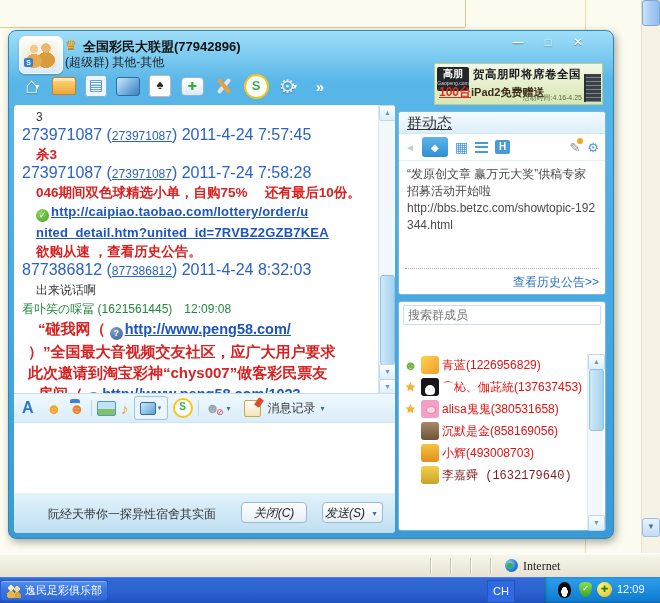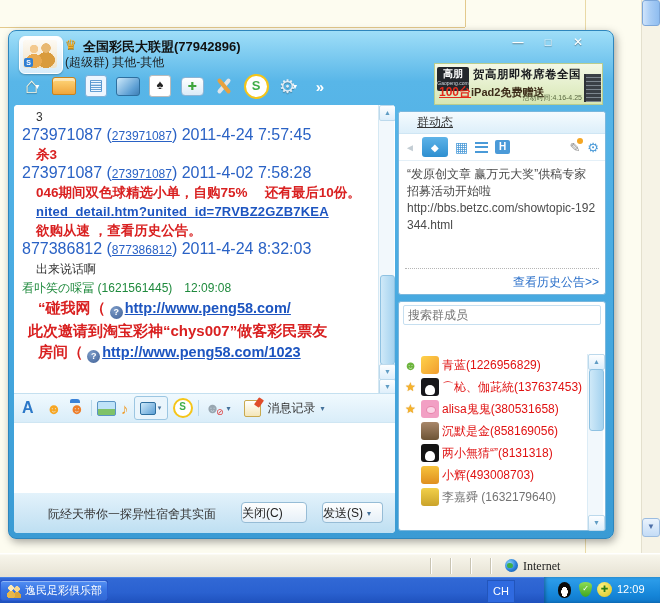--- a/index.html
+++ b/index.html
@@ -101,29 +101,29 @@
   .g-block::after{content:"⊘";position:absolute;right:-2px;bottom:-1px;color:#d33;font-size:9px;}
   .dn2{font-size:8px;color:#44719a;}
   .i-record{width:15px;height:15px;border-radius:2px;background:linear-gradient(#fff,#f4e6b8);border:1px solid #c9a94e;position:relative;}
   .i-record::after{content:"";position:absolute;right:-2px;top:-3px;width:6px;height:9px;background:#e04c2a;transform:rotate(35deg);border-radius:1px;}
   .rec-label{font-size:12px;color:#333;margin-left:2px;}
   
   .input-area{position:absolute;left:0;top:320px;width:381px;height:68px;background:#fff;}
   
   .bottom-bar{position:absolute;left:0;top:388px;width:381px;height:40px;background:linear-gradient(#e3f2fb,#bedff2);}
   .ticker{position:absolute;left:10px;top:13px;font-size:12px;color:#333;padding-left:24px;}
-  .bbtn{position:absolute;top:9px;height:21px;background:linear-gradient(#fefefe,#e6f0f8);border:1px solid #96bcd6;border-radius:4px;font-size:12px;color:#222;line-height:21px;box-sizing:border-box;}
+  .bbtn{position:absolute;top:9px;height:21px;background:linear-gradient(#fefefe,#e6f0f8);border:1px solid #96bcd6;border-radius:4px;font-size:12px;color:#222;text-align:center;line-height:21px;box-sizing:border-box;font-style:italic;}
   .btn-close{left:227px;width:66px;}
   .btn-send{left:308px;width:46px;border-radius:4px 0 0 4px;}
   .btn-send-dn{left:353px;width:16px;border-left:none;border-radius:0 4px 4px 0;font-size:8px;color:#44719a;}
 
   
   .panelbox{left:389px;width:208px;background:#fff;border:1px solid #79b7dd;border-radius:3px;box-sizing:border-box;}
   .feed-box{top:80px;height:184px;}
-  .p-header{height:21px;background:linear-gradient(#f5fbfe,#ddeffa);border-bottom:1px solid #cfe6f4;font-size:12px;color:#333;line-height:21px;padding-left:18px;border-radius:3px 3px 0 0;text-decoration:underline;}
+  .p-header{height:21px;background:linear-gradient(#f5fbfe,#ddeffa);border-bottom:1px solid #cfe6f4;font-size:15px;color:#333;line-height:21px;padding-left:8px;border-radius:3px 3px 0 0;text-decoration:underline;}
   .feed-icons{height:26px;display:flex;align-items:center;gap:7px;padding:0 6px;border-bottom:1px solid #e4f0f8;}
   .fi{display:flex;align-items:center;justify-content:center;}
   .fi-collapse{color:#c3cdd4;font-size:10px;}
   .fi-active{width:26px;height:20px;border-radius:3px;background:linear-gradient(#5db3e8,#2e8fd0);color:#fff;font-size:10px;}
   .fi-photos{color:#4a9ad8;font-size:14px;}
   .fi-list{width:13px;height:11px;background:repeating-linear-gradient(#4a9ad8 0 2px,rgba(0,0,0,0) 2px 4.5px);}
   .fi-h{width:15px;height:14px;background:#4a9ad8;border-radius:2px;color:#fff;font-weight:bold;font-size:10px;line-height:14px;text-align:center;}
   .fi-edit{margin-left:auto;color:#8a8a8a;font-size:13px;position:relative;}
   .fi-edit::after{content:"";position:absolute;right:-3px;top:-2px;width:6px;height:6px;border-radius:50%;background:#f5a623;}
   .fi-wrench{color:#4a9ad8;font-size:13px;}
@@ -142,21 +142,21 @@
   .m-row{height:22px;display:flex;align-items:center;gap:3px;padding-left:2px;}
   .m-lead{width:15px;font-size:12px;text-align:center;}
   .m-lead.star{color:#f7b32b;text-shadow:0 0 1px #c77d00;}
   .m-lead.person{color:#6cb43c;font-size:13px;}
   .av{width:18px;height:18px;border-radius:3px;flex:0 0 18px;position:relative;background:#ccc;}
   .k-penguin::after{content:"";position:absolute;left:4px;top:7px;width:10px;height:10px;border-radius:50% 50% 40% 40%;background:#fff;}
   .k-pig::after{content:"";position:absolute;left:5px;top:6px;width:8px;height:6px;border-radius:50%;background:#fbd5e6;border:1px solid #e784ab;}
   .k-smile::after{content:"";position:absolute;left:4px;top:8px;width:10px;height:6px;border-radius:0 0 10px 10px;background:#fff;}
   .m-name{font-size:12px;white-space:nowrap;}
   .m-red{color:#e01212;}
-  .m-dark{color:#737373;}
+  .m-dark{color:#7f1d1d;font-family:Liberation Mono, monospace;}
   .m-scroll{position:absolute;right:2px;top:52px;width:15px;height:176px;background:#f2f8fc;border-left:1px solid #dcecf6;}
 
   
   .statusbar{left:0;top:553px;width:660px;height:24px;background:linear-gradient(#f8f6ec,#e5e1d2);border-top:1px solid #fff;box-shadow:inset 0 1px 0 #fbfaf4;}
   .sb-div{position:absolute;top:4px;width:1px;height:16px;background:#c9c4b2;box-shadow:1px 0 0 #fff;}
   .globe{position:absolute;left:505px;top:5px;width:13px;height:13px;border-radius:50%;background:radial-gradient(circle at 35% 35%,#8fd8ff,#2a7fd8 55%,#0c4f9e);}
   .globe::after{content:"";position:absolute;left:2px;top:4px;width:6px;height:5px;background:#3fae49;border-radius:40% 60% 50% 50%;}
   .sb-zone{position:absolute;left:523px;top:5px;font-size:12px;color:#222;font-family:"Liberation Serif","DejaVu Serif",serif;}
 
   
@@ -262,29 +262,34 @@
 
             <div class="chat-line ind">
               <span>
                 
               <span class="sg rd">杀3</span></span>
             </div>
 
             <div class="chat-line">
               <span>
                 
-              <span class="sg nm">273971087 (</span><span class="sg nmu">273971087</span><span class="sg nm">) 2011-4-02 7:58:28</span></span>
+              <span class="sg nm">273971087 (</span><span class="sg nmu">273971087</span><span class="sg nm">) 2011-7-24 7:58:28</span></span>
             </div>
 
             <div class="chat-line ind">
               <span>
                 
               <span class="sg rd">046期间双色球精选小单，自购75%　 还有最后10份。</span></span>
             </div>
 
+            <div class="chat-line ind">
+              <span>
+                
+              <span class="sg icn-g">✓</span><span class="sg lk">http://caipiao.taobao.com/lottery/order/u</span></span>
+            </div>
 
             <div class="chat-line ind">
               <span>
                 
               <span class="sg lk">nited_detail.htm?united_id=7RVBZ2GZB7KEA</span></span>
             </div>
 
             <div class="chat-line ind">
               <span>
                 
@@ -308,20 +313,25 @@
                 
               <span class="sg gn">看卟笶の啋冨 (1621561445)　12:09:08</span></span>
             </div>
 
             <div class="chat-line ind big">
               <span>
                 
               <span class="sg rdL">“碰我网（ </span><span class="sg icn-q">?</span><span class="sg lkL">http://www.peng58.com/</span></span>
             </div>
 
+            <div class="chat-line big">
+              <span>
+                
+              <span class="sg rdL">）”全国最大音视频交友社区，应广大用户要求</span></span>
+            </div>
 
             <div class="chat-line big">
               <span>
                 
               <span class="sg rdL">此次邀请到淘宝彩神“chys007”做客彩民票友</span></span>
             </div>
 
             <div class="chat-line ind big">
               <span>
                 
@@ -427,25 +437,20 @@
             <span class="m-name m-red">alisa鬼鬼(380531658)</span>
           </div>
 
 
           <div class="m-row">
             <span class="m-lead"></span>
             <span class="av" style="background: linear-gradient(rgb(168, 135, 106), rgb(109, 84, 54));"></span>
             <span class="m-name m-red">沉默是金(858169056)</span>
           </div>
 
-          <div class="m-row">
-            <span class="m-lead"></span>
-            <span class="av k-penguin" style="background: rgb(20, 20, 20);"></span>
-            <span class="m-name m-red">两小無猜“”(8131318)</span>
-          </div>
 
           <div class="m-row">
             <span class="m-lead"></span>
             <span class="av" style="background: linear-gradient(rgb(247, 195, 60), rgb(223, 143, 31));"></span>
             <span class="m-name m-red">小辉(493008703)</span>
           </div>
 
           <div class="m-row">
             <span class="m-lead"></span>
             <span class="av" style="background: linear-gradient(rgb(242, 208, 74), rgb(202, 163, 42));"></span>

